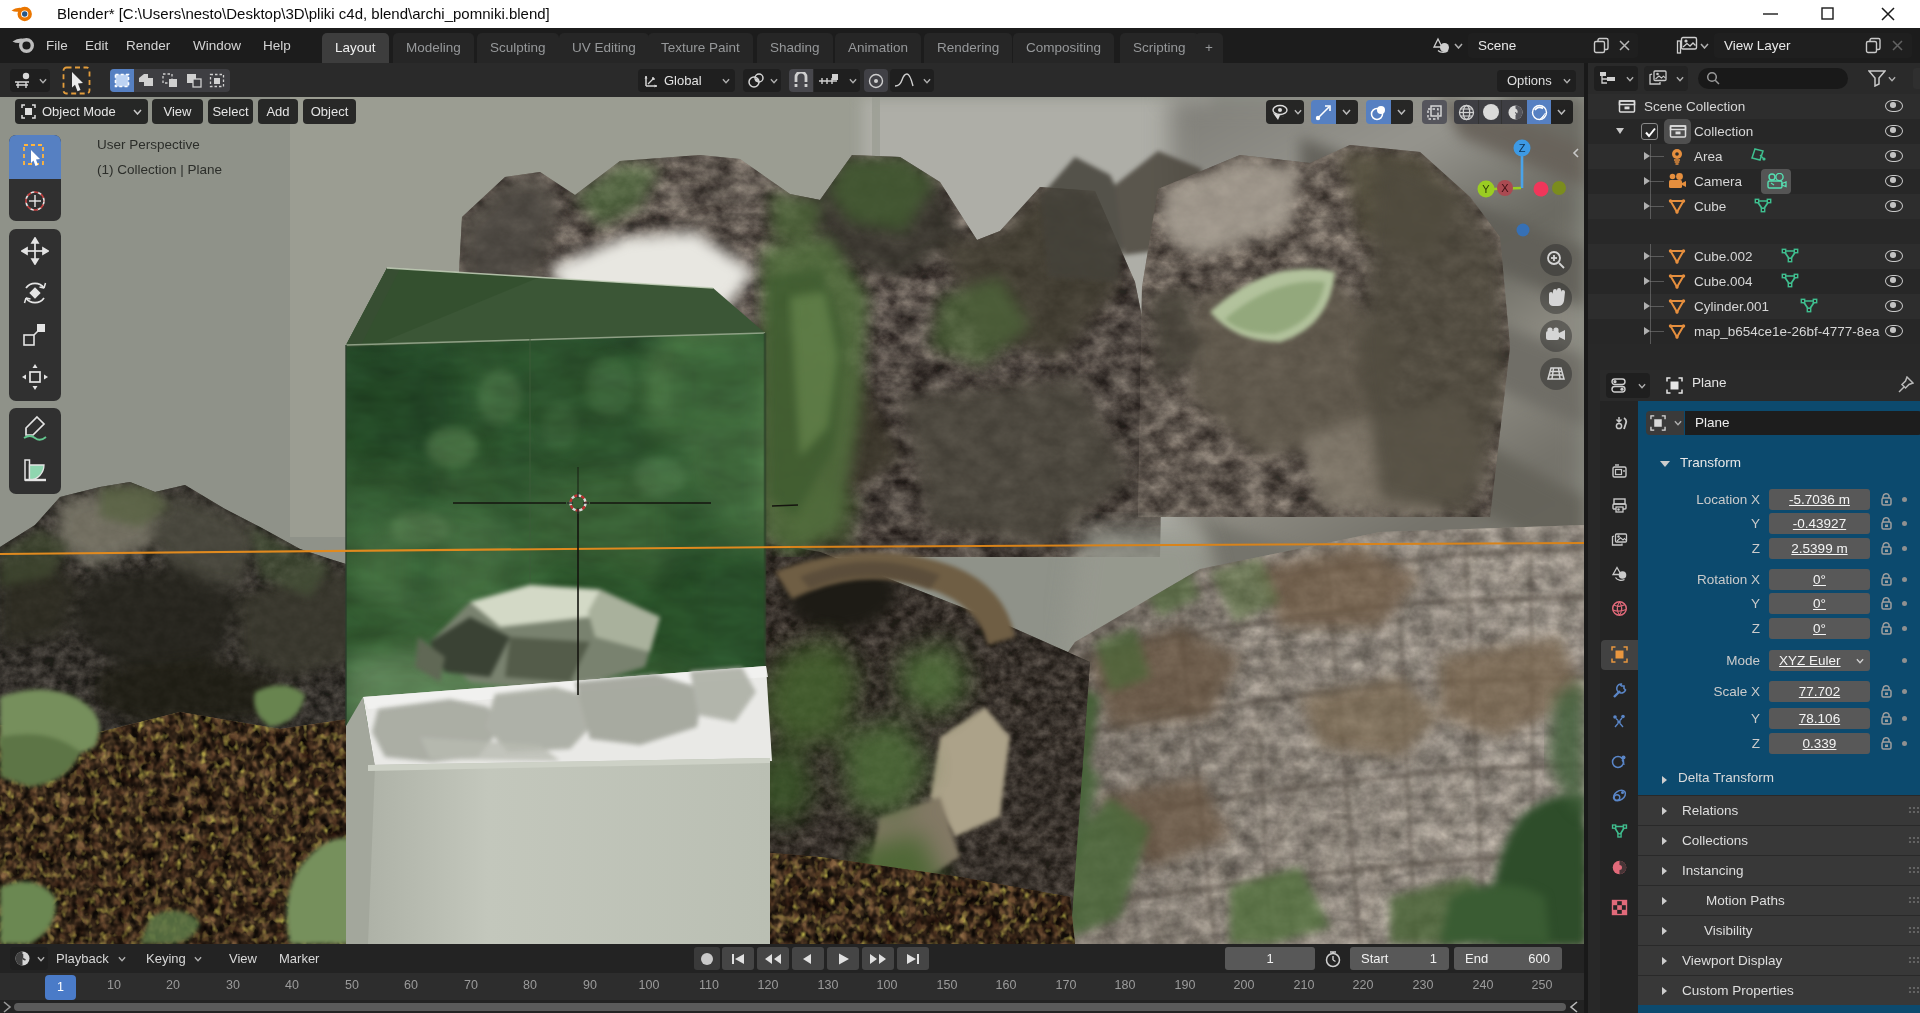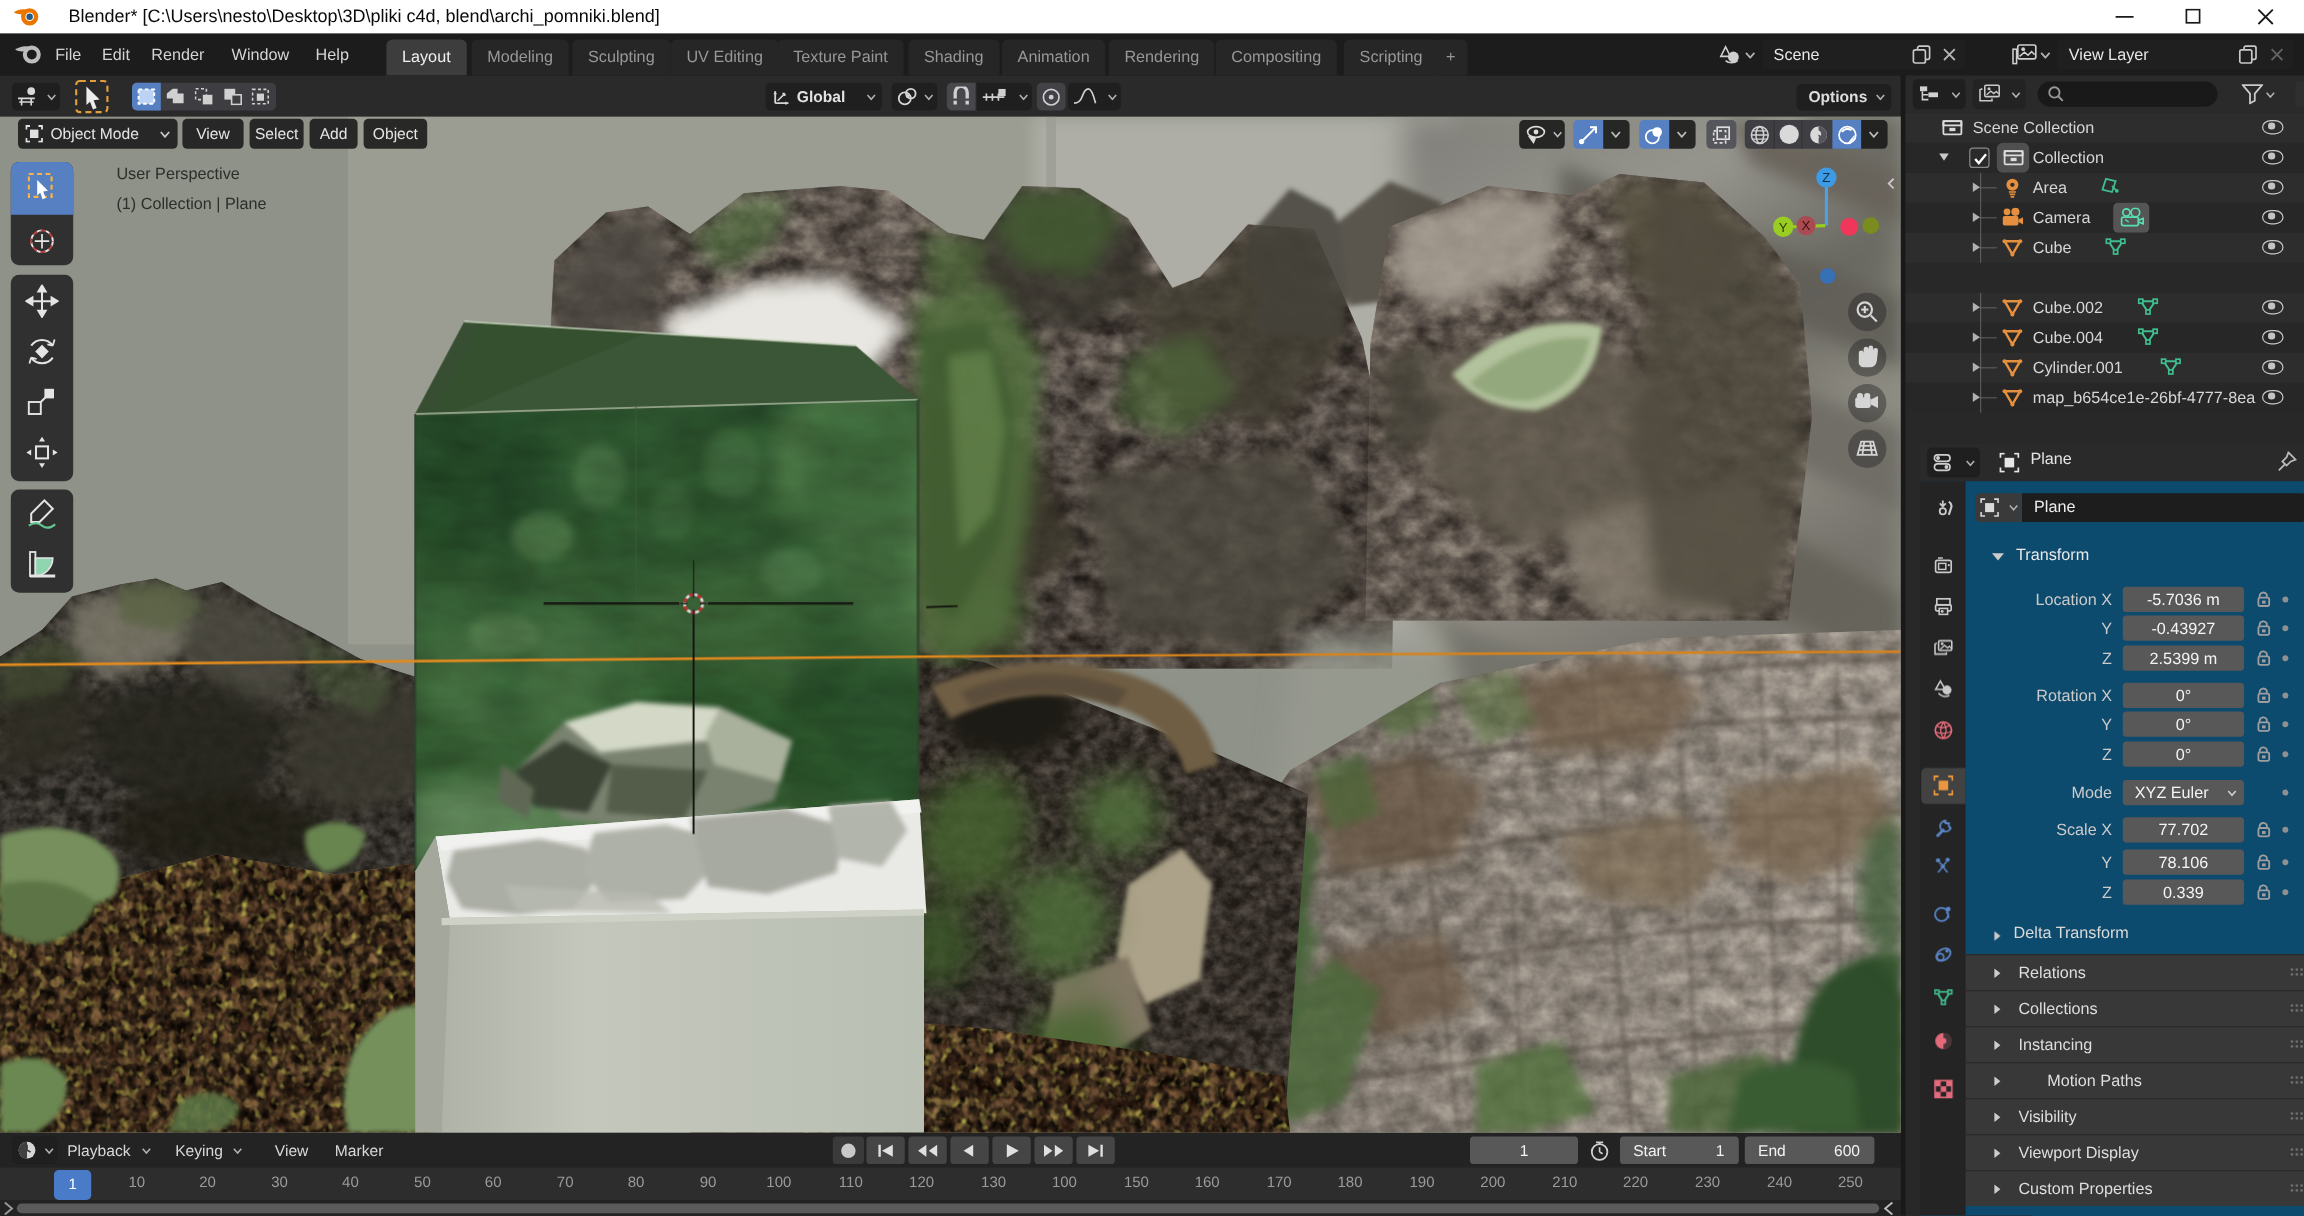--- a/index.html
+++ b/index.html
@@ -6,34 +6,34 @@
   html,body { width:1920px; height:1013px; overflow:hidden; background:#1d1d1d;
     font-family:"Liberation Sans", sans-serif; -webkit-font-smoothing:antialiased; }
   .abs { position:absolute; }
   #titlebar { position:absolute; left:0; top:0; width:1920px; height:28px; background:#ffffff; color:#000; }
   #titlebar .ttext { position:absolute; left:57px; top:5px; font-size:15px; color:#0a0a0a; }
   #topbar { position:absolute; left:0; top:28px; width:1920px; height:35px; background:#1c1c1c; }
   .menuitem { position:absolute; top:0; height:35px; line-height:35px; color:#d4d4d4; font-size:13.5px; }
   .wtab { position:absolute; top:5px; height:30px; line-height:29px; padding:0 13px; font-size:13.5px;
           color:#96989a; background:#262626; border-radius:5px 5px 0 0; }
   .wtab.active { background:#3d3d3d; color:#f0f0f0; }
-  .dbtn { position:absolute; background:#1f1f1f; border-radius:4px; color:#dcdcdc; font-size:13px;font-weight:bold; }
+  .dbtn { position:absolute; background:#1f1f1f; border-radius:4px; color:#dcdcdc; font-size:13px; }
   #toolhdr { position:absolute; left:0; top:63px; width:1584px; height:34px; background:#2a2a2a; }
   #rightpanel { position:absolute; left:1588px; top:63px; width:332px; height:950px; background:#282828; }
   #outlhdr { position:absolute; left:0; top:0; width:332px; height:31px; background:#2a2a2a; }
   .orow { position:absolute; left:0; width:332px; height:25px; color:#d6d6d6; font-size:13.5px; line-height:25px; }
   .oname { position:absolute; top:0; white-space:nowrap; }
   #props { position:absolute; left:12px; top:307px; width:332px; height:643px; background:#0c4a6e; overflow:hidden; }
   #prophdr { position:absolute; left:0; top:0; width:332px; height:31px; background:#2a2a2a; }
   #ptabs { position:absolute; left:0; top:31px; width:38px; height:612px; background:#242424; }
   .ptab { position:absolute; left:1px; width:37px; height:30px; }
   .ptab.on { background:#424242; border-radius:4px 0 0 4px; }
   .plabel { position:absolute; font-size:13.5px; color:#cbcbcb; text-align:right; width:120px; }
   .pfield { position:absolute; left:169px; width:101px; height:21px; background:#585858; border-radius:3px;
-            color:#f4f4f4; font-size:13.5px; text-align:center; line-height:21px; }
+            color:#f4f4f4; font-size:13.5px; text-align:center; line-height:21px;text-decoration:underline; }
   .dotdec { position:absolute; left:302px; width:5px; height:5px; border-radius:50%; background:#909090; }
   .panelrow { position:absolute; left:38px; width:294px; height:30px; background:#383838; color:#dedede;
               font-size:13.5px; line-height:30px; border-top:1px solid #292929; }
   .dragdots { position:absolute; left:308px; top:10px; width:16px; height:10px; opacity:0.55; }
   .parrow { position:absolute; width:0; height:0; border-left:5px solid #cdcdcd; border-top:4.5px solid transparent; border-bottom:4.5px solid transparent; }
   #timeline { position:absolute; left:0; top:944px; width:1584px; height:69px; background:#232323; }
   #tlruler { position:absolute; left:0; top:29px; width:1584px; height:27px; background:#2d2d2d; }
   .tnum { position:absolute; top:5px; font-size:12.5px; color:#9b9b9b; transform:translateX(-50%); }
   .tmenu { position:absolute; top:0; height:29px; line-height:29px; color:#d8d8d8; font-size:13px; }
   .transp { position:absolute; top:3px; width:32px; height:23px; background:#454545; border-radius:3px; }
@@ -1307,21 +1307,21 @@
             <circle cx="14" cy="2" r="1.1"></circle>
             <circle cx="2" cy="6" r="1.1"></circle>
             <circle cx="6" cy="6" r="1.1"></circle>
             <circle cx="10" cy="6" r="1.1"></circle>
             <circle cx="14" cy="6" r="1.1"></circle>
           </g>
         </svg>
     </div>
     <div class="panelrow" style="top:545px">
       <div class="parrow" style="left:24px;top:11px"></div>
-      <span style="margin-left:44px">Visibility</span>
+      <span style="margin-left:66px">Visibility</span>
       <svg class="dragdots" style="left:270px" width="16" height="10" viewBox="0 0 16 10">
           <g fill="#9a9a9a">
             <circle cx="2" cy="2" r="1.1"></circle>
             <circle cx="6" cy="2" r="1.1"></circle>
             <circle cx="10" cy="2" r="1.1"></circle>
             <circle cx="14" cy="2" r="1.1"></circle>
             <circle cx="2" cy="6" r="1.1"></circle>
             <circle cx="6" cy="6" r="1.1"></circle>
             <circle cx="10" cy="6" r="1.1"></circle>
             <circle cx="14" cy="6" r="1.1"></circle>

